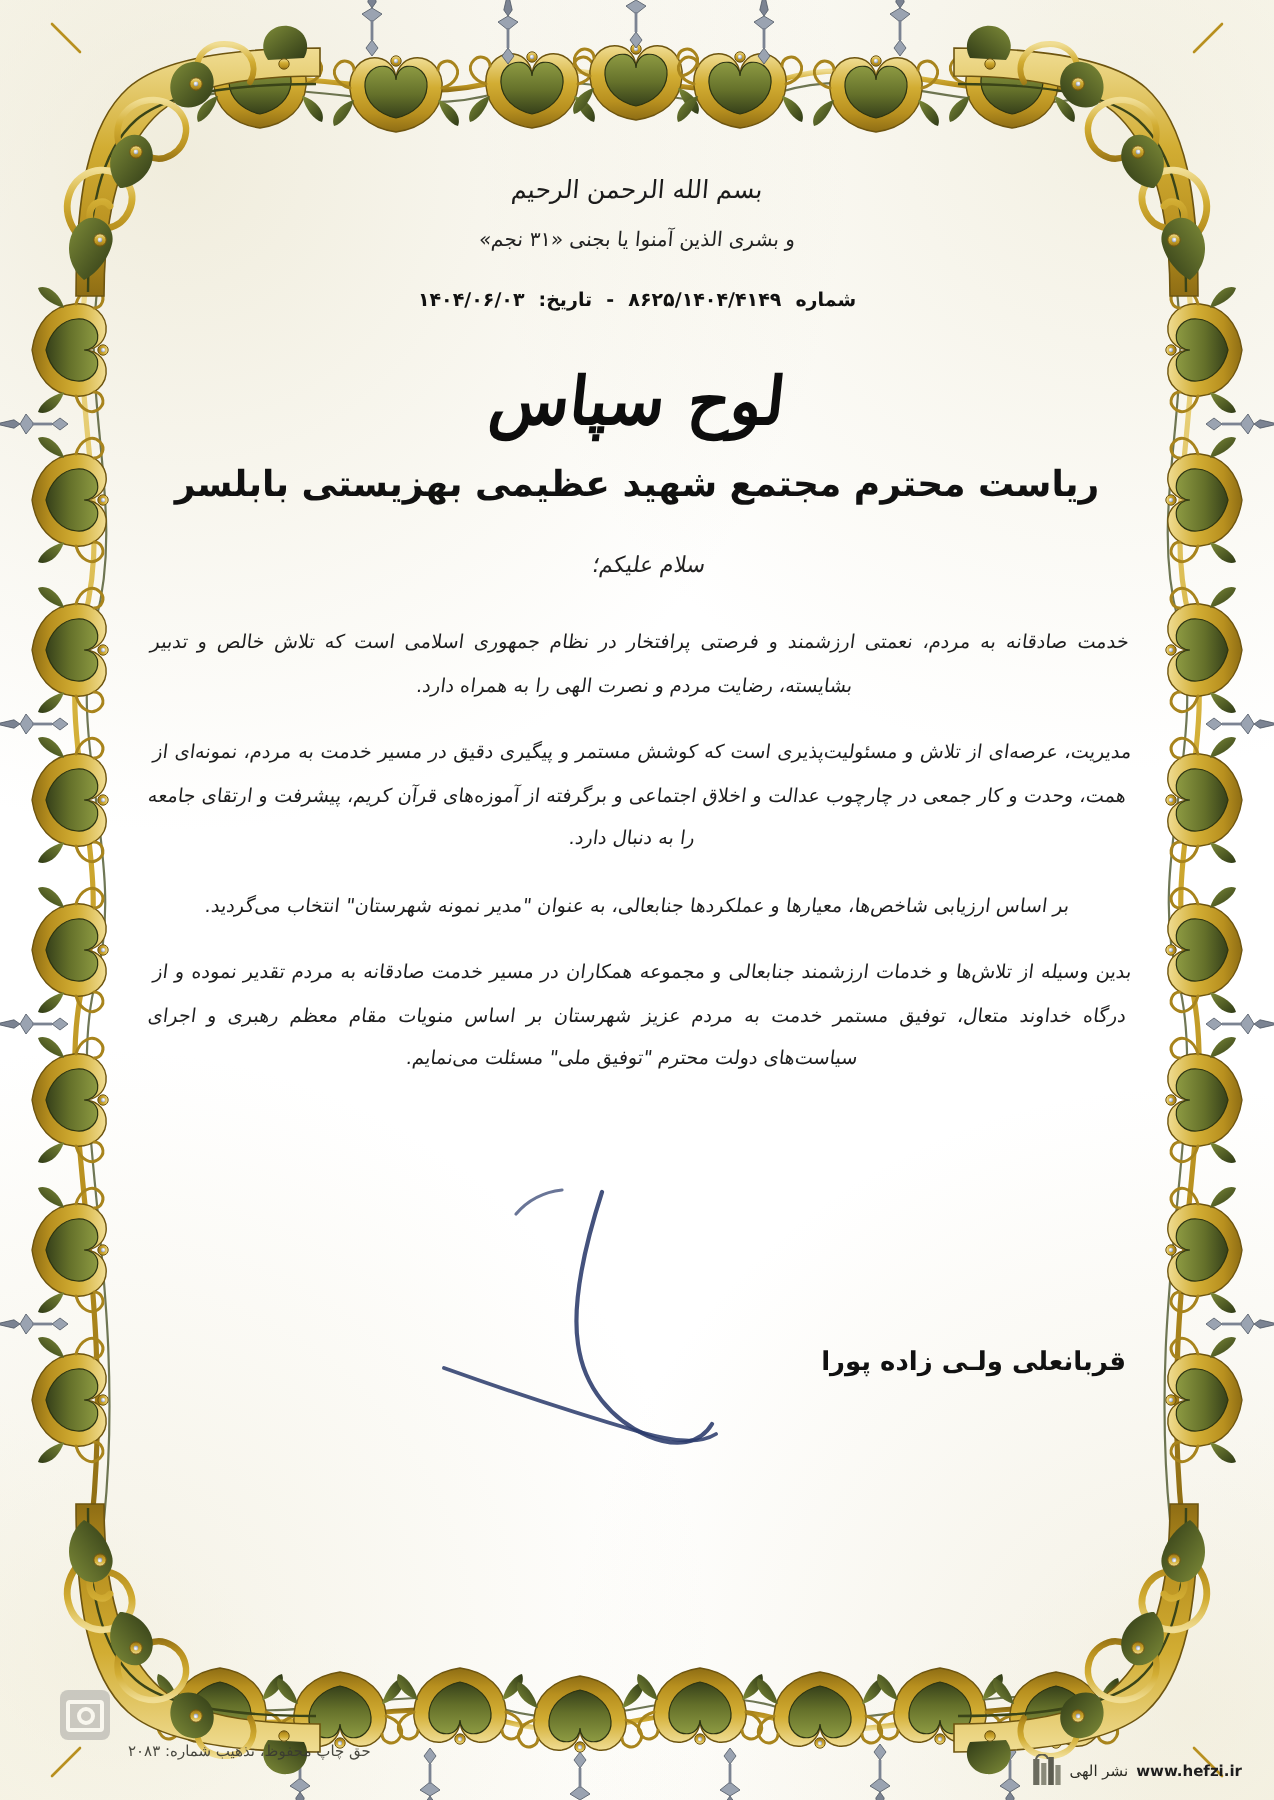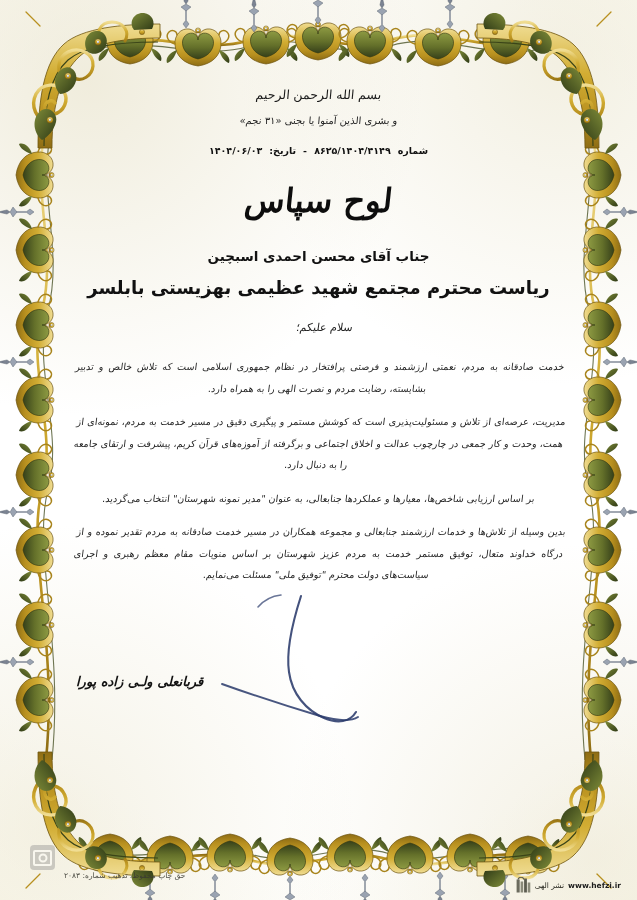--- a/index.html
+++ b/index.html
@@ -140,23 +140,22 @@
     margin: 0 0 12px 0;
     transform: skewX(-7deg);
     letter-spacing: -0.1px;
   }
   .para.last { margin-bottom: 0; }
 
   .signature-block {
     position: absolute;
     left: 2px; right: 0;
     top: 588px;
-    text-align: left;
-    direction: rtl;
-    font-style: italic;
+    text-align: right;
+    direction: rtl;
   }
   .sig-name {
     font-family: "DejaVu Sans", sans-serif;
     font-size: 13px;
     font-weight: 700;
     color: #111;
     letter-spacing: 1.4px;
     line-height: 1.2;
   }
   .sig-role {
@@ -430,21 +429,20 @@
     <div class="meta-row">
       <span>شماره</span>
       <span>۸۶۲۵/۱۴۰۴/۴۱۴۹</span>
       <span class="meta-sep">-</span>
       <span>تاریخ:</span>
       <span>۱۴۰۴/۰۶/۰۳</span>
     </div>
 
     <h1 class="title">لوح سپاس</h1>
 
-    <p class="addressee">جناب آقای محسن احمدی اسبچین</p>
     <p class="addressee-role">ریاست محترم مجتمع شهید عظیمی بهزیستی بابلسر</p>
 
     <p class="salutation">سلام علیکم؛</p>
 
     <div class="body-block">
       <p class="para">خدمت صادقانه به مردم، نعمتی ارزشمند و فرصتی پرافتخار در نظام جمهوری اسلامی است که تلاش خالص و تدبیر بشایسته، رضایت مردم و نصرت الهی را به همراه دارد.</p>
       <p class="para">مدیریت، عرصه‌ای از تلاش و مسئولیت‌پذیری است که کوشش مستمر و پیگیری دقیق در مسیر خدمت به مردم، نمونه‌ای از همت، وحدت و کار جمعی در چارچوب عدالت و اخلاق اجتماعی و برگرفته از آموزه‌های قرآن کریم، پیشرفت و ارتقای جامعه را به دنبال دارد.</p>
       <p class="para">بر اساس ارزیابی شاخص‌ها، معیارها و عملکردها جنابعالی، به عنوان "مدیر نمونه شهرستان" انتخاب می‌گردید.</p>
       <p class="para last">بدین وسیله از تلاش‌ها و خدمات ارزشمند جنابعالی و مجموعه همکاران در مسیر خدمت صادقانه به مردم تقدیر نموده و از درگاه خداوند متعال، توفیق مستمر خدمت به مردم عزیز شهرستان بر اساس منویات مقام معظم رهبری و اجرای سیاست‌های دولت محترم "توفیق ملی" مسئلت می‌نمایم.</p>
     </div>

